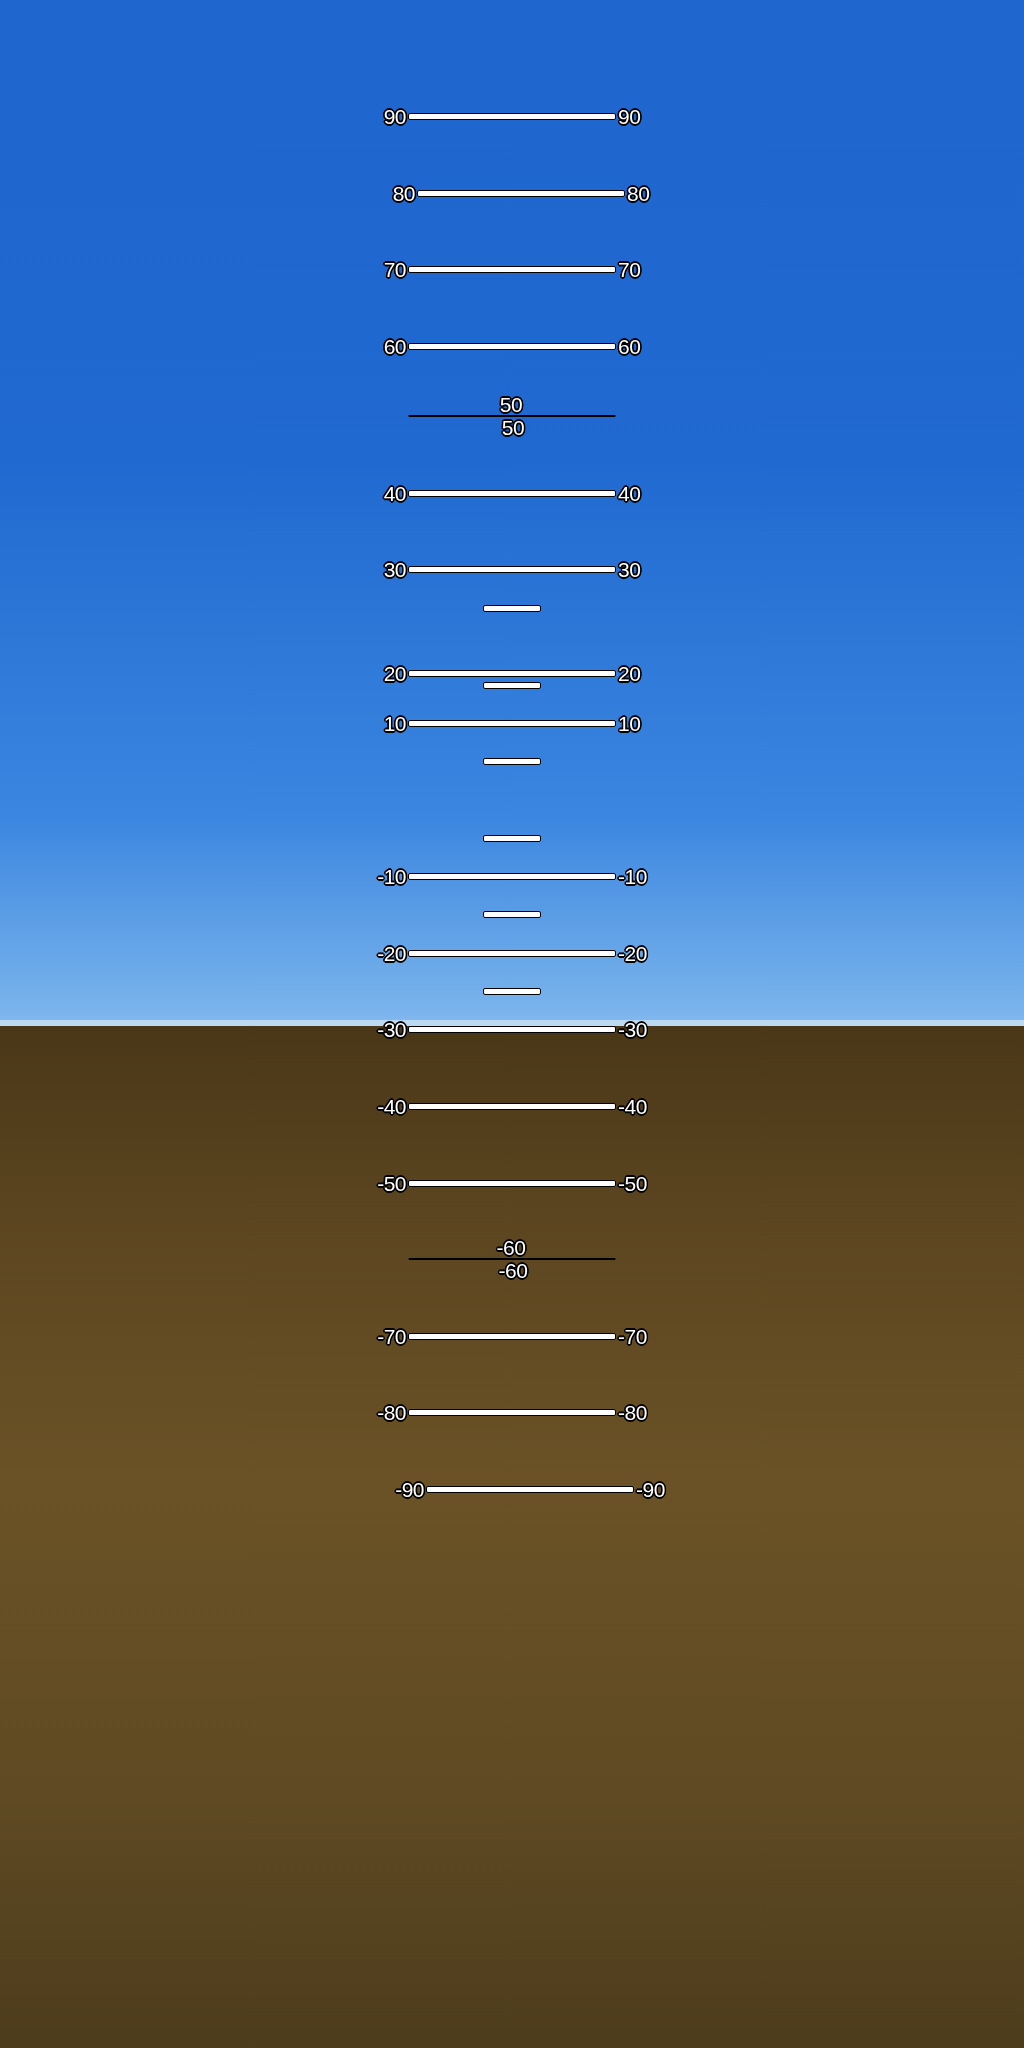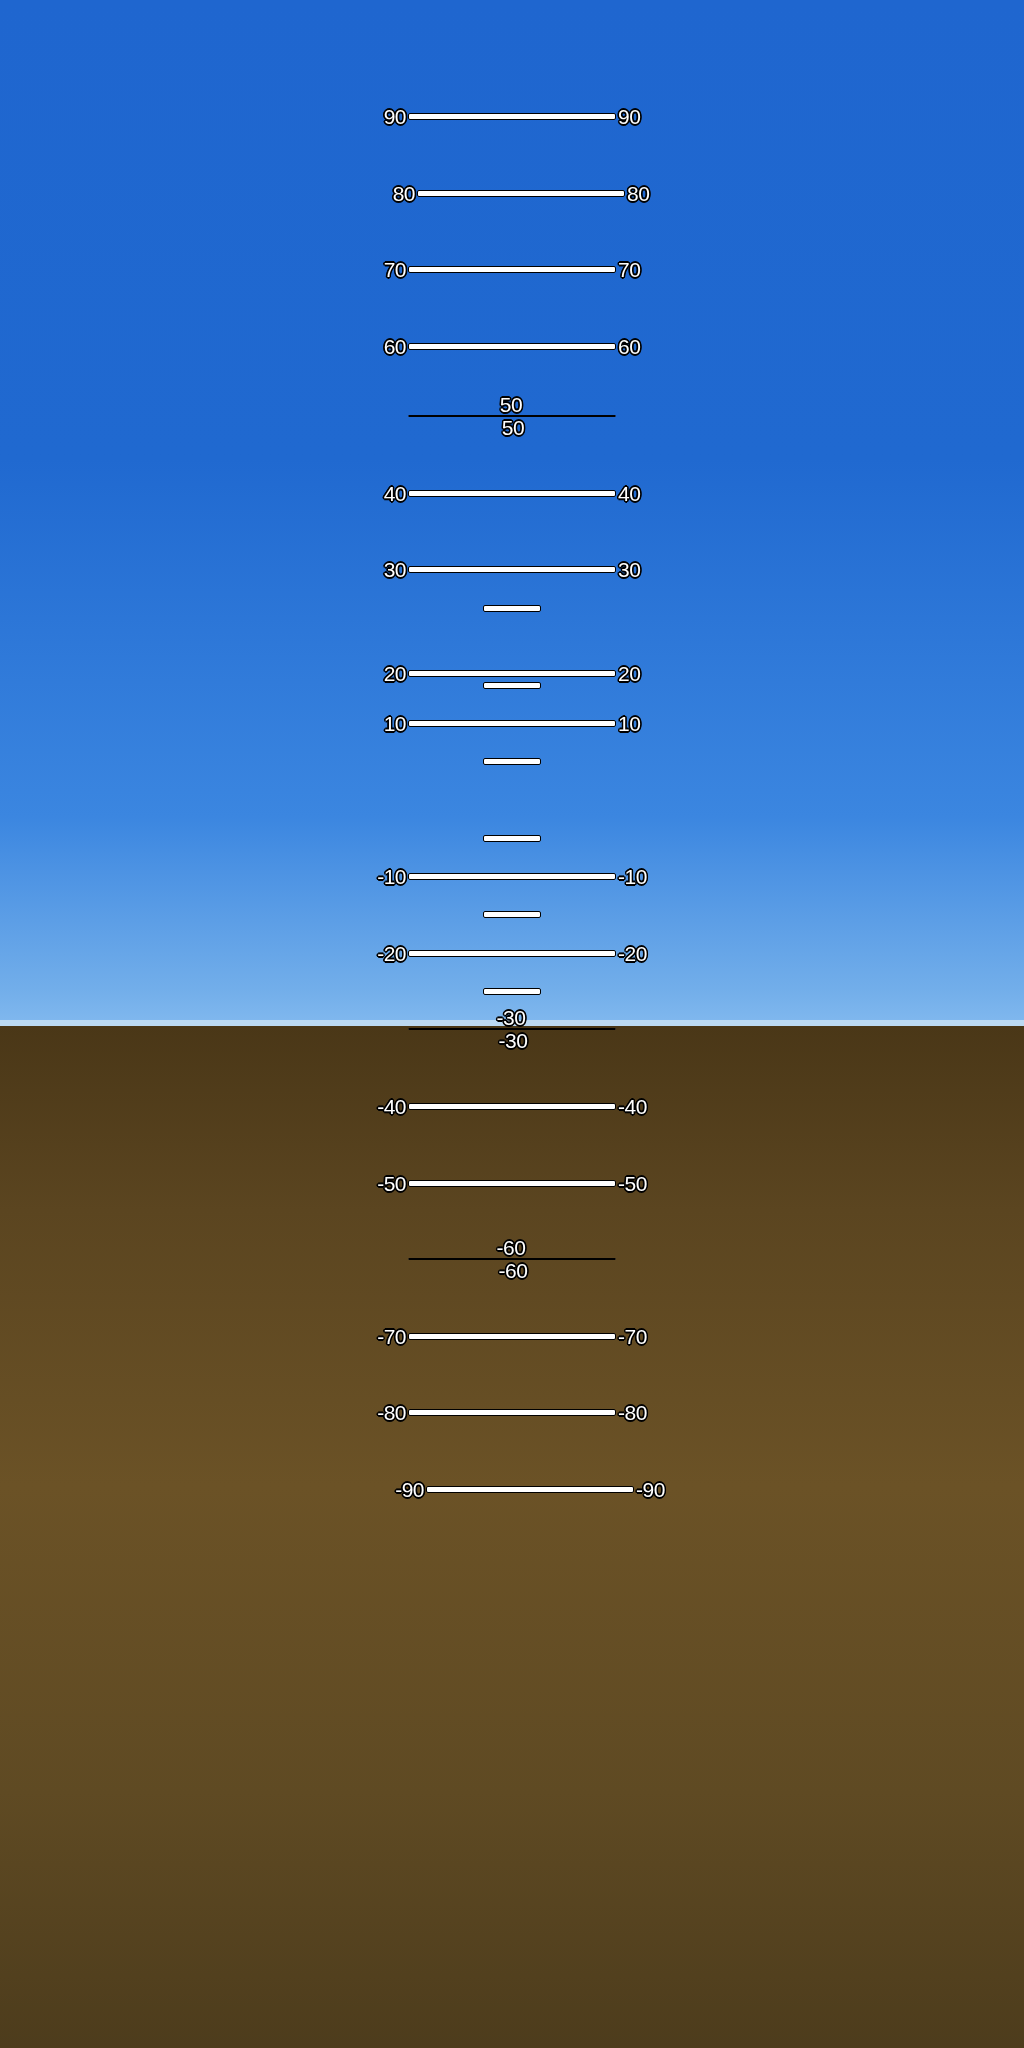--- a/index.html
+++ b/index.html
@@ -159,21 +159,21 @@
         <div class="bar minor"></div>
       </div>
       <div class="rung" style="top: 937px;">
         <span class="tick-label left">-20</span>
         <div class="bar major"></div>
         <span class="tick-label right">-20</span>
       </div>
       <div class="rung" style="top: 975px;">
         <div class="bar minor"></div>
       </div>
-      <div class="rung" style="top: 1013px; flex-direction: column;">
+      <div class="rung" style="top: 1013px;">
         <span class="tick-label left">-30</span>
         <div class="bar major"></div>
         <span class="tick-label right">-30</span>
       </div>
       <div class="rung" style="top: 1090px;">
         <span class="tick-label left">-40</span>
         <div class="bar major"></div>
         <span class="tick-label right">-40</span>
       </div>
       <div class="rung" style="top: 1167px;">

